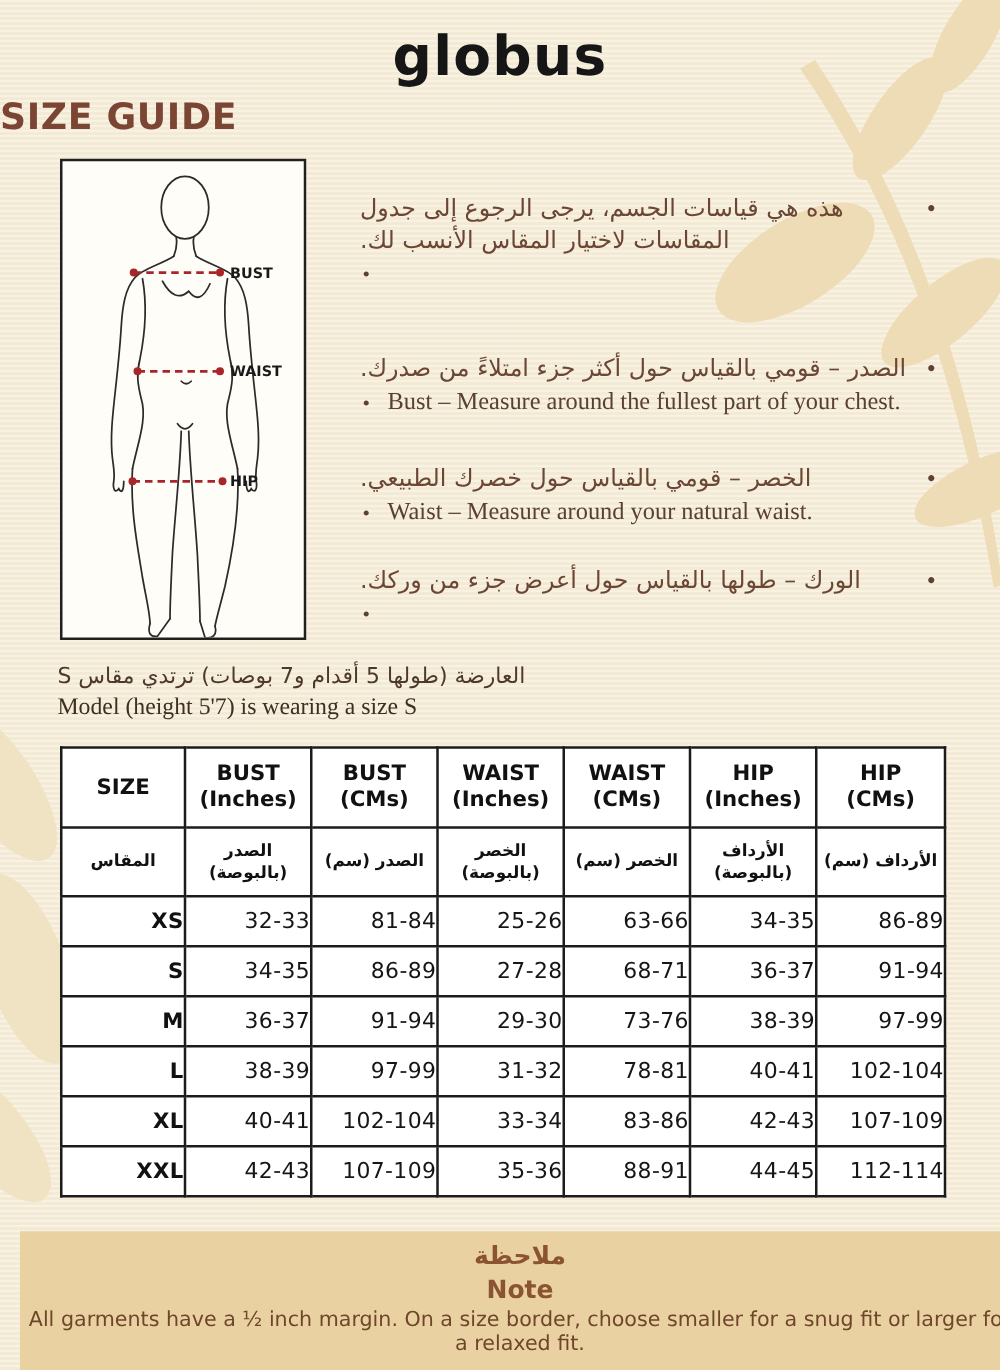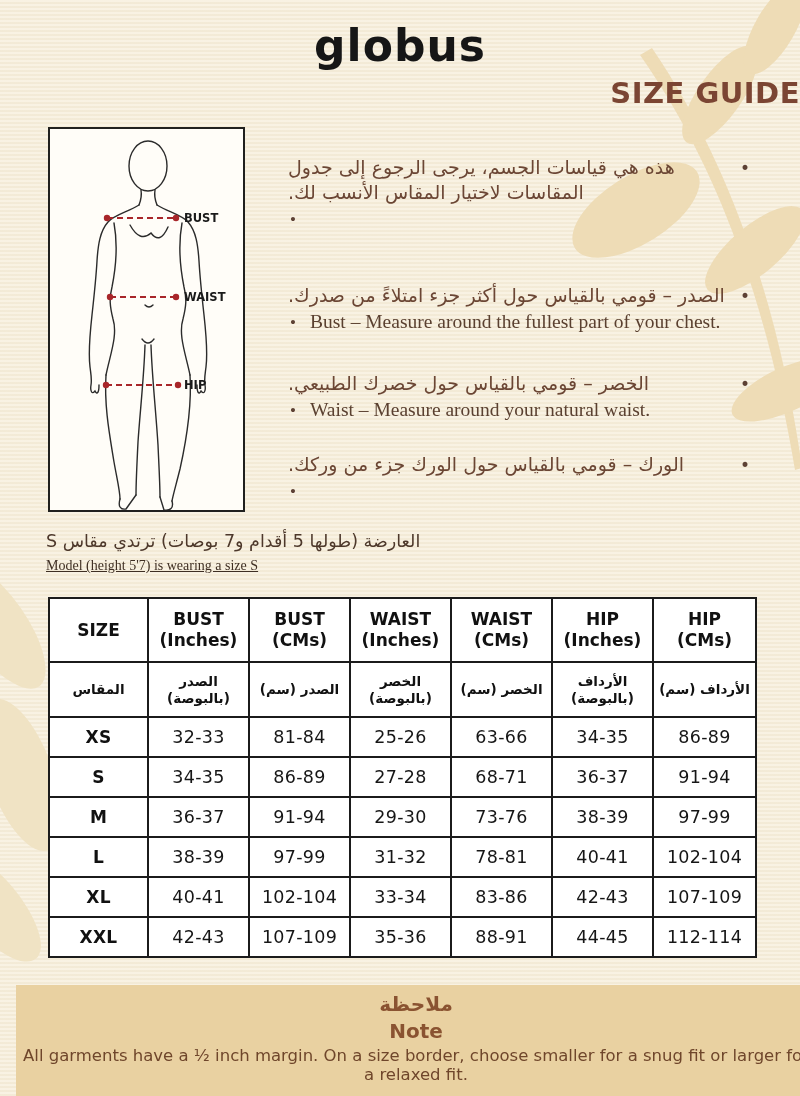--- a/index.html
+++ b/index.html
@@ -9,54 +9,54 @@
     background-image:repeating-linear-gradient(180deg, rgba(255,255,255,.20) 0 2px, rgba(120,90,40,.03) 2px 4px);
     font-family:"DejaVu Sans", sans-serif;
     color:#5d4134;
   }
   .abs{position:absolute;}
   .deco{position:absolute; z-index:0; pointer-events:none;}
   .content{position:absolute; inset:0; z-index:1;}
 
   .brand{top:20px; left:0; width:800px; text-align:center;
     font-size:44px; font-weight:600; letter-spacing:1px; color:#161616;}
-  .title{top:76px; left:0; width:800px; text-align:right;
+  .title{top:76px; left:0; width:800px; text-align:left;
     font-size:29px; font-weight:700; letter-spacing:.5px; color:#7b4533;}
 
   .figure-box{left:48px; top:127px; width:197px; height:385px;
     background:#fffdf8; border:2px solid #20201e; box-sizing:border-box;}
 
   
   .instr-group{position:absolute; left:288px; width:462px;}
   .g1{top:155px;} .g2{top:283px;} .g3{top:371px;} .g4{top:452px;}
   .instr{position:relative; margin:0 0 2px 0;}
   .instr .dot{position:absolute; top:1px; font-size:17px; color:#5d4134;}
   .instr.ar{direction:rtl; text-align:left; padding-right:20px;
     font-size:19px; line-height:25px; color:#6b4634;}
   .instr.ar .dot{right:0;}
   .instr.en{padding-left:22px; font-family:"Liberation Serif","DejaVu Serif",serif;
     font-size:19.5px; line-height:24px; color:#5a4030;}
   .instr.en .dot{left:2px;}
 
   .model{left:46px; top:529px; width:520px;}
   .model .m-ar{direction:rtl; text-align:left; font-size:17.5px; line-height:24px; color:#4d382b;}
-  .model .m-en{font-family:"Liberation Serif","DejaVu Serif",serif; font-size:14px; line-height:25px; color:#3f2f23;text-decoration:underline;}
+  .model .m-en{font-family:"Liberation Serif","DejaVu Serif",serif; font-size:19px; line-height:25px; color:#3f2f23;}
 
   
   table.size-chart{position:absolute; left:48px; top:597px; border-collapse:collapse;
     width:707px; table-layout:fixed; background:#ffffff;}
   .size-chart td,.size-chart th{border:2px solid #1b1b1b; background:#ffffff;
     text-align:center; vertical-align:middle; padding:0;}
   .size-chart tr.hdr-en{height:64px;}
   .size-chart tr.hdr-en th{font-size:17px; font-weight:700; color:#111; line-height:21px;}
   .size-chart tr.hdr-ar{height:55px;margin-left:46px;}
   .size-chart tr.hdr-ar th{direction:rtl; font-size:13.5px; font-weight:700; color:#111; line-height:17px;}
   .size-chart tbody tr{height:40px;}
   .size-chart td.size-col{font-weight:700; font-size:17px; color:#111;}
-  .size-chart td{font-size:17.5px; color:#161616; letter-spacing:.3px;}
+  .size-chart td{font-size:17.5px; color:#161616; letter-spacing:.3px;text-align:right;}
   .l2{display:block;}
   .l2:empty{display:none;}
 
   
   .note-band{left:16px; top:985px; width:800px; height:111px; background:#e9d1a1;
     text-align:center; box-sizing:border-box; padding-top:7px;}
   .note-title-ar{font-size:20px; font-weight:700; color:#8a5331; direction:rtl;}
   .note-title-en{font-size:20px; font-weight:700; color:#8a5331; margin-top:3px;}
   .note-body-ar{font-size:14.5px; color:#6f462b; direction:rtl; margin-top:7px;}
   .note-body-en{font-size:16.5px; color:#6f462b; margin-top:3px;}
@@ -156,21 +156,21 @@
           <span>الخصر – قومي بالقياس حول خصرك الطبيعي.</span>
         </div>
         <div class="instr en">
           <span class="dot">•</span>
           <span>Waist – Measure around your natural waist.</span>
         </div>
       </div>
       <div class="instr-group g4">
         <div class="instr ar">
           <span class="dot">•</span>
-          <span>الورك – قومي بالقياس حول الورك جزء من وركك.</span>
+          <span>الورك – طولها بالقياس حول أعرض جزء من وركك.</span>
         </div>
         <div class="instr en">
           <span class="dot">•</span>
         </div>
       </div>
     </div>
 
     <div class="abs model">
       <div class="m-ar">العارضة (طولها 5 أقدام و7 بوصات) ترتدي مقاس S</div>
       <div class="m-en">Model (height 5'7) is wearing a size S</div>

